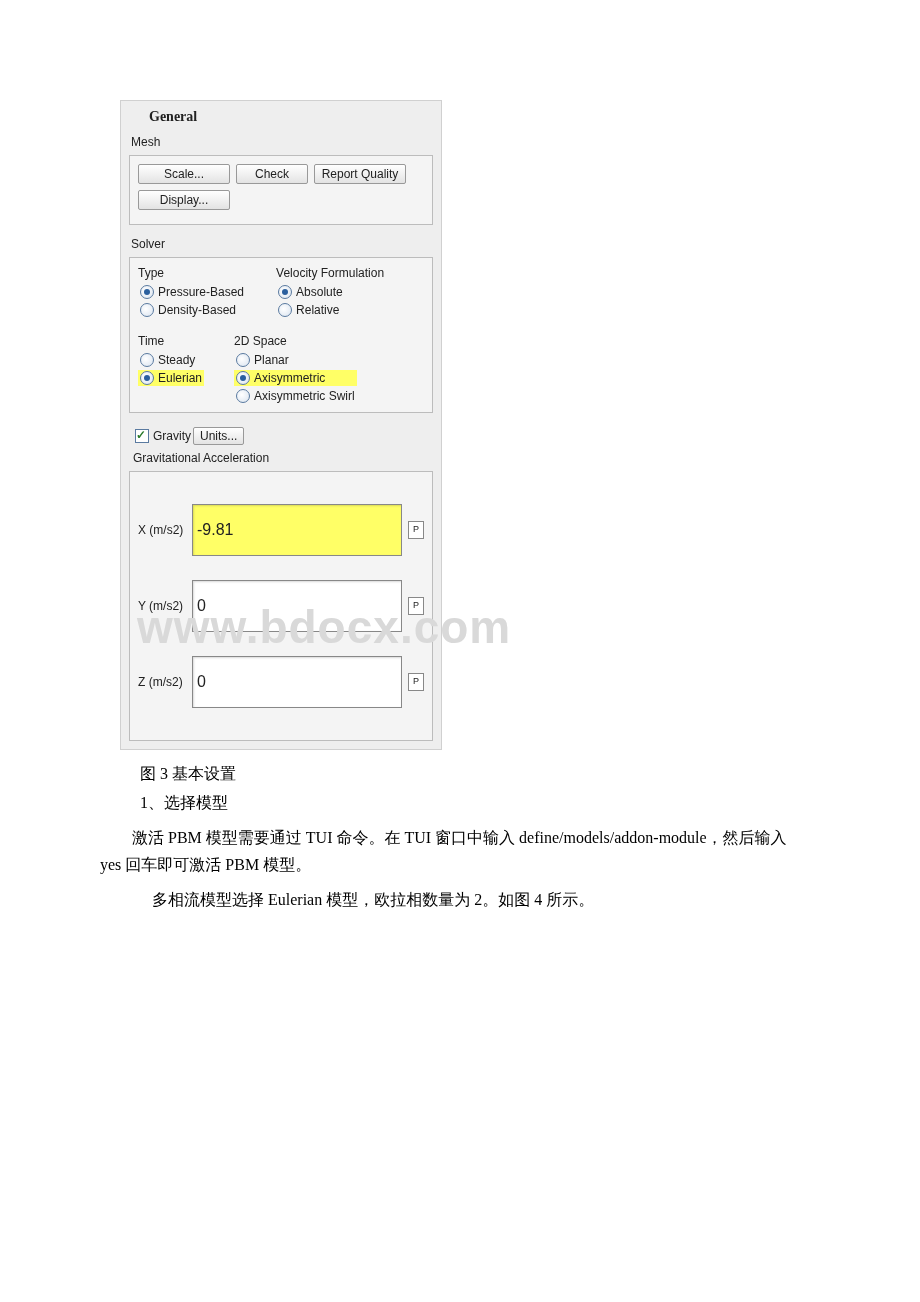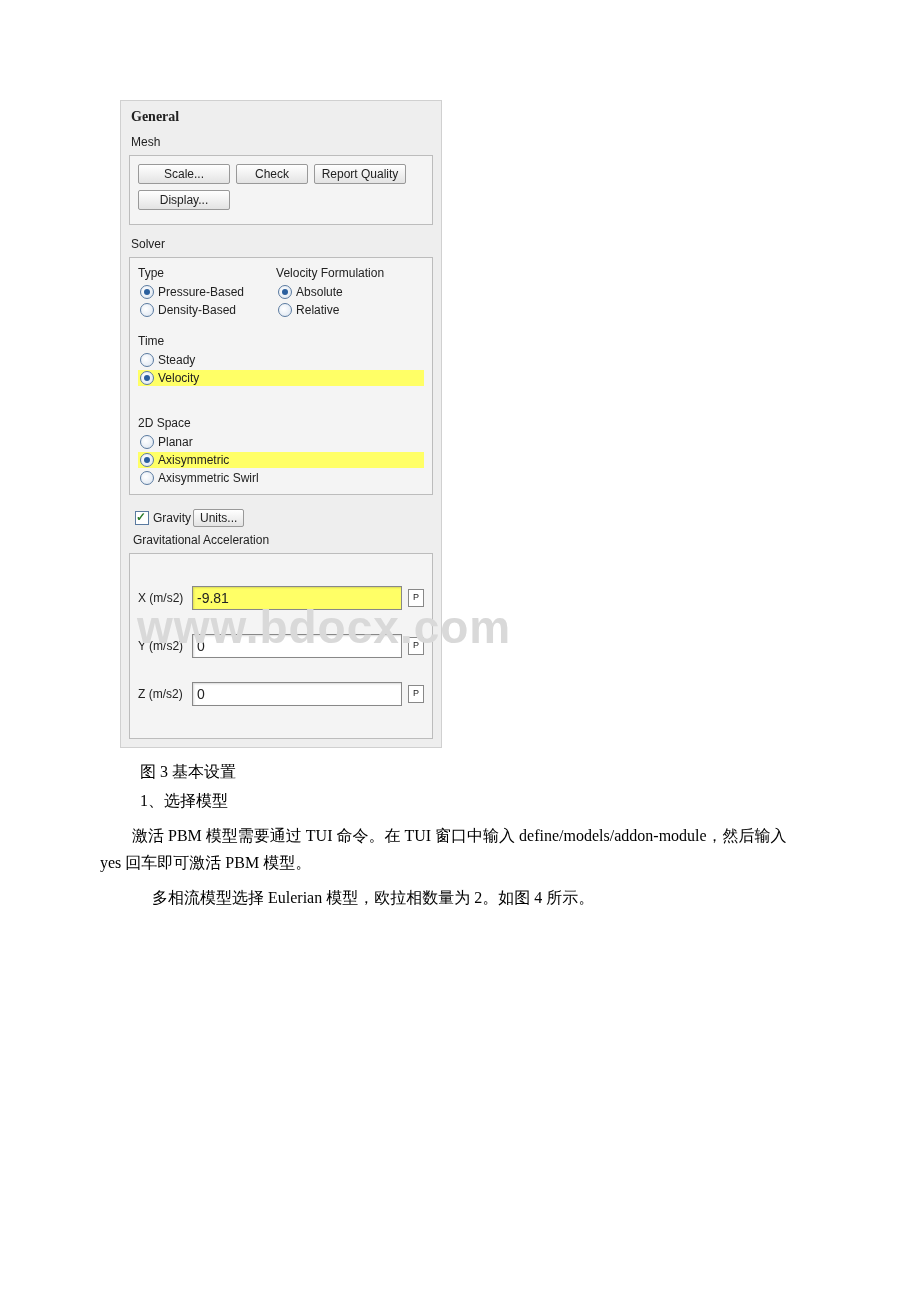--- a/index.html
+++ b/index.html
@@ -17,21 +17,21 @@
     width: 320px;
     background: #eeeeee;
     border: 1px solid #d0d0d0;
     font-family: Tahoma, Arial, sans-serif;
     font-size: 12px;
     color: #222;
   }
   .panel-title {
     font-weight: bold;
     font-size: 14px;
-    padding: 8px 10px 6px 10px;
+    padding: 8px 10px 6px 28px;
     font-family: Georgia, "Times New Roman", serif;
   }
   .section-label {
     padding: 4px 10px 2px 10px;
     font-size: 12px;
   }
   .mesh-box, .solver-box, .grav-box {
     margin: 4px 8px 8px 8px;
     border: 1px solid #bcbcbc;
     background: #f4f4f4;
@@ -113,22 +113,22 @@
     margin: 24px 0;
   }
   .field-label { min-width: 48px; }
   .field-input {
     flex: 1;
     border: 1px solid #888;
     box-shadow: inset 1px 1px 2px rgba(0,0,0,0.15);
     background: #fff;
     height: 18px;
     line-height: 18px;
-    padding: 2px 4px;
-    font-size: 14px;
+    padding: 16px 4px;
+    font-size: 16px;
   }
   .field-input.hl { background: #ffff66; }
   .p-btn {
     width: 14px; height: 16px;
     border: 1px solid #888;
     background: #fff;
     font-size: 9px;
     text-align: center;
     line-height: 14px;
     font-family: Arial;
@@ -204,30 +204,30 @@
             <span class="radio sel"></span>
             <span>Absolute</span>
           </div>
           <div class="radio-row">
             <span class="radio"></span>
             <span>Relative</span>
           </div>
         </div>
       </div>
 
-      <div class="solver-grid" style="margin-top:16px;flex-direction:column;">
+      <div class="solver-grid" style="margin-top:16px;">
         <div class="col">
           <div class="group-title">Time</div>
           <div class="radio-row">
             <span class="radio"></span>
             <span>Steady</span>
           </div>
           <div class="radio-row hl">
             <span class="radio sel"></span>
-            <span>Velocity</span>
+            <span>Eulerian</span>
           </div>
         </div>
         <div class="col">
           <div class="group-title">2D Space</div>
           <div class="radio-row">
             <span class="radio"></span>
             <span>Planar</span>
           </div>
           <div class="radio-row hl">
             <span class="radio sel"></span>

